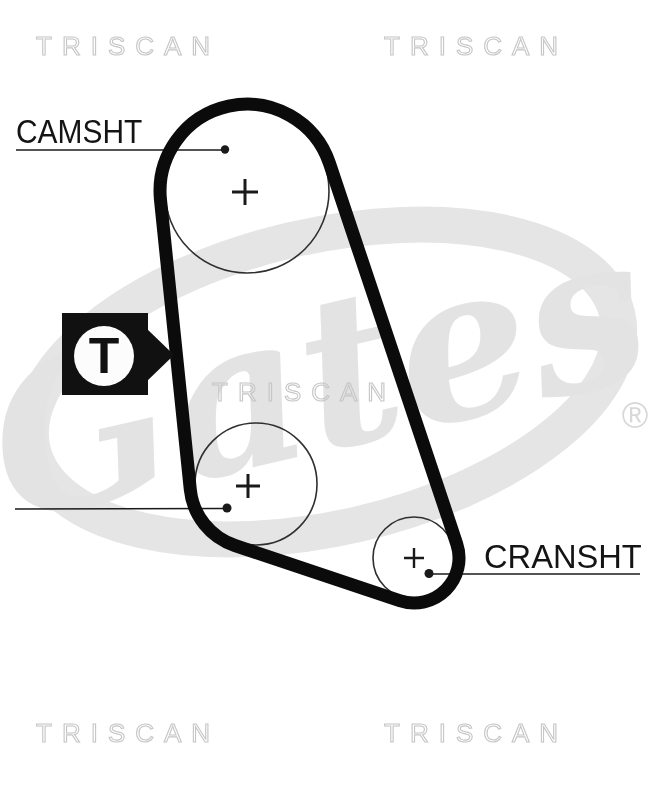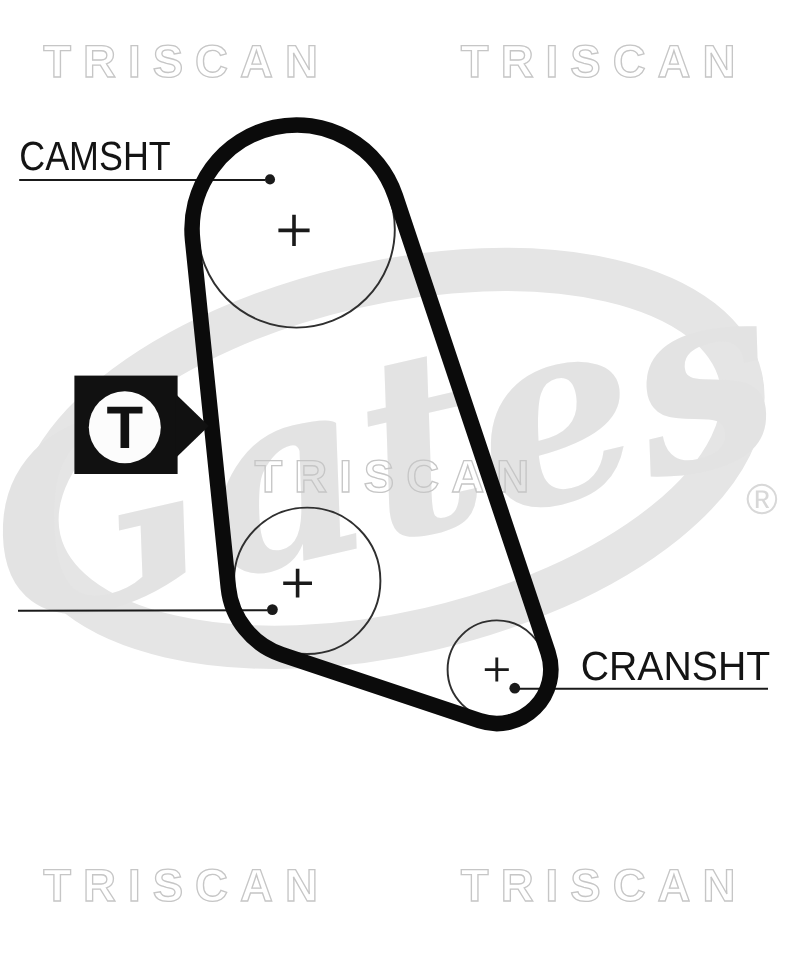--- a/index.html
+++ b/index.html
@@ -18,22 +18,22 @@
   .layer {
     position: absolute;
     left: 0;
     top: 0;
   }
   #gates-layer { z-index: 0; }
   .wm {
     position: absolute;
     z-index: 1;
     font-family: "Liberation Sans", sans-serif;
-    font-weight: bold;
-    font-size: 38px;
+    font-weight: normal;
+    font-size: 26px;
     line-height: 1;
     letter-spacing: 10px;
     white-space: nowrap;
     color: rgba(255,255,255,0.0);
     -webkit-text-stroke: 1.1px #c6c6c6;
     text-stroke: 1.1px #c6c6c6;
   }
   #wm-top-left     { left: 36px;  top: 33px; }
   #wm-top-right    { left: 384px; top: 33px; }
   #wm-middle       { left: 212px; top: 379px; }

